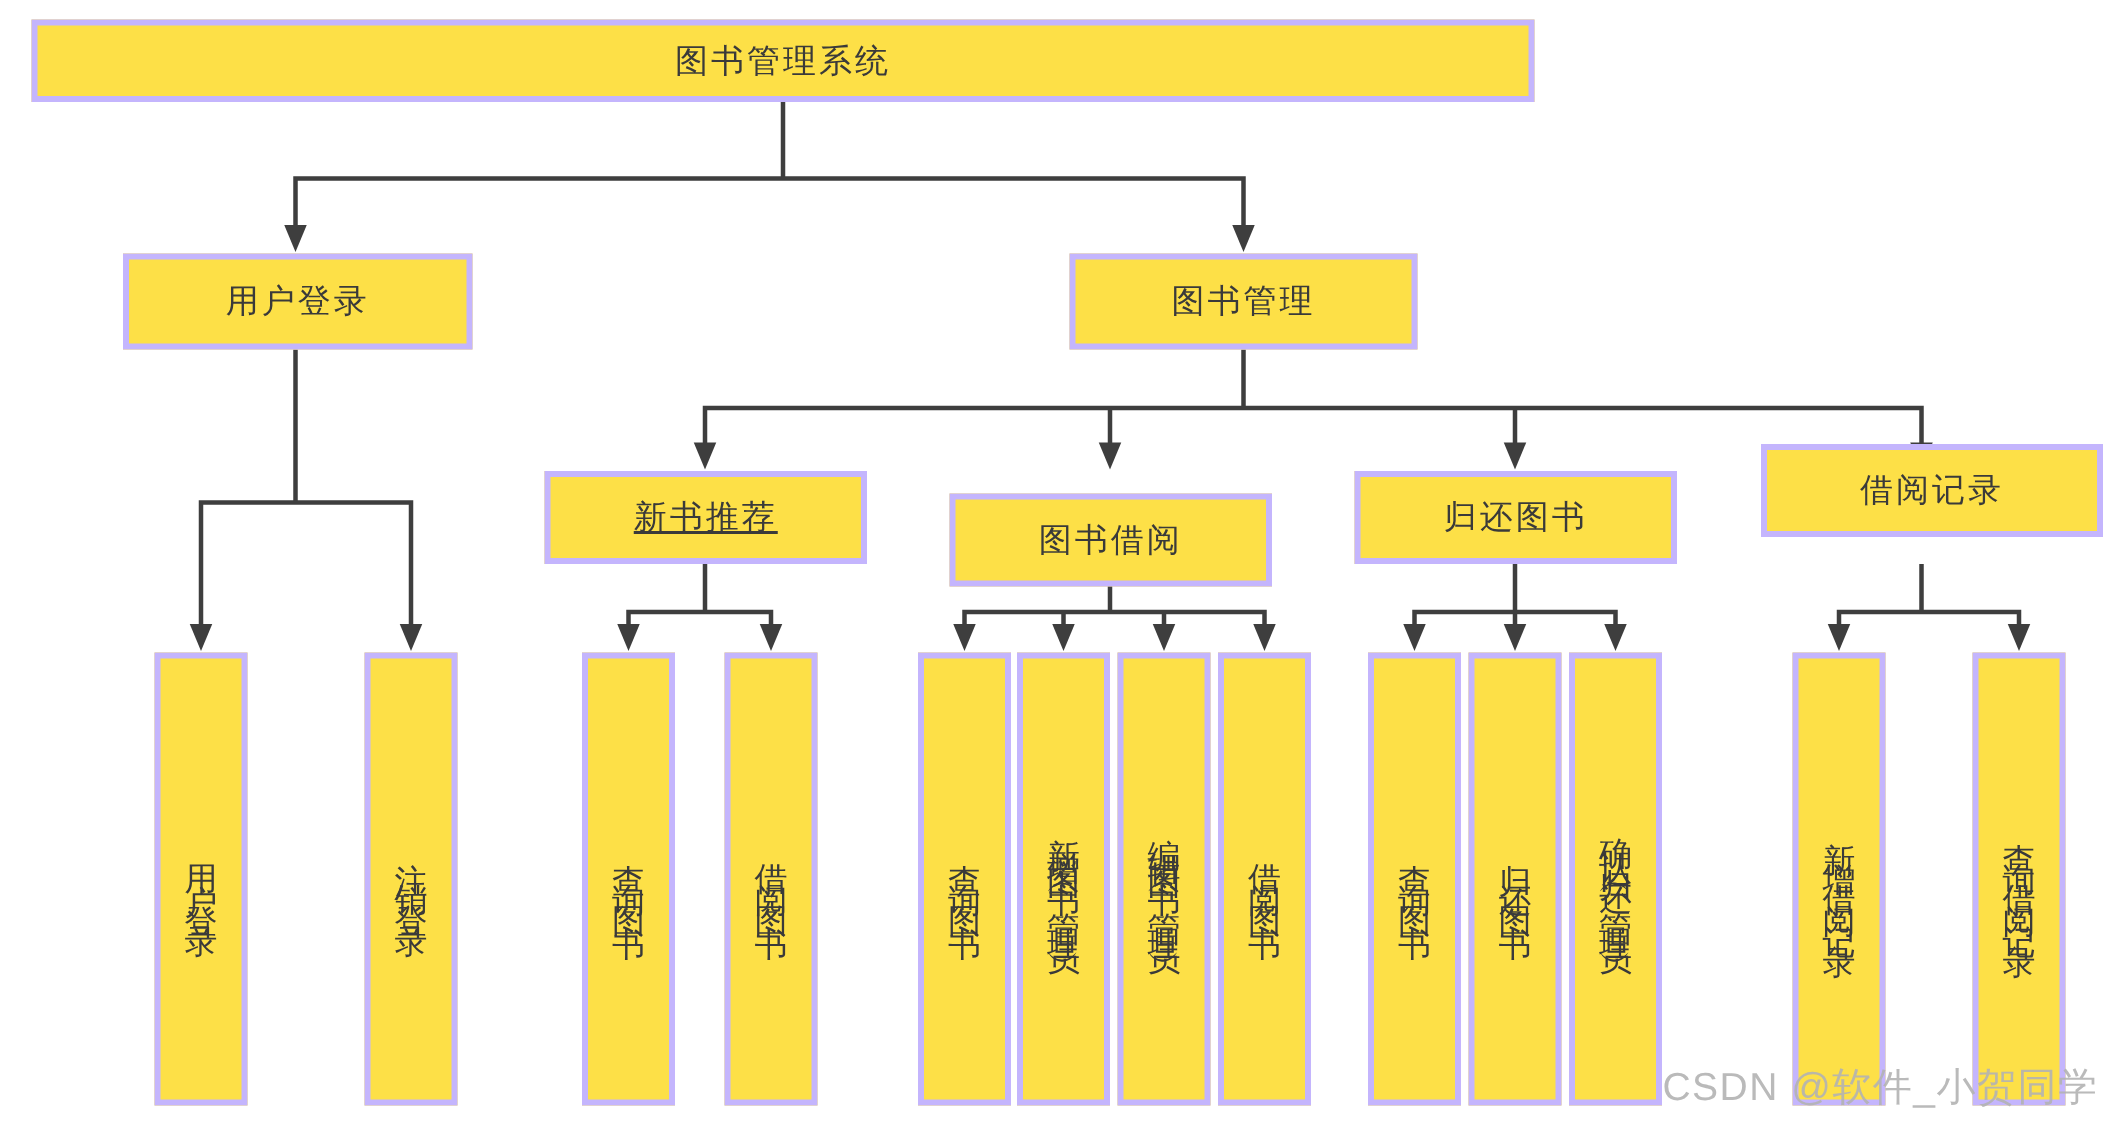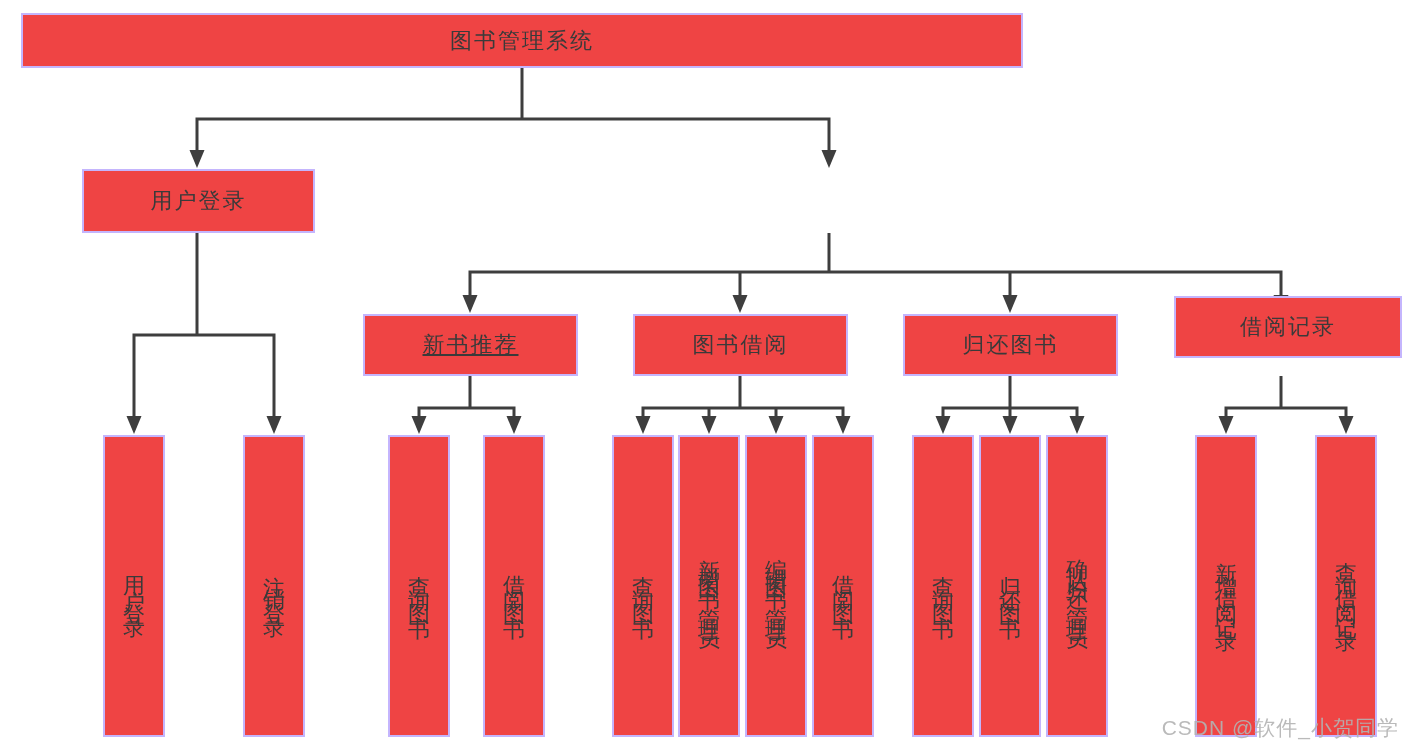--- a/index.html
+++ b/index.html
@@ -18,22 +18,22 @@
   svg.connectors {
     position: absolute;
     left: 0; top: 0;
     width: 1405px;
     height: 747px;
     pointer-events: none;
   }
   .box {
     position: absolute;
     box-sizing: border-box;
-    background: #ef4444;
-    border: 2px solid #c4b5fd;
+    background: #fde047;
+    border: 4px solid #c4b5fd;
     display: flex;
     align-items: center;
     justify-content: center;
     font-size: 22px;
     color: #3a3a3a;
     letter-spacing: 2px;
     text-align: center;
     line-height: 1;
   }
   
@@ -42,21 +42,21 @@
     text-orientation: mixed;
     letter-spacing: 14px;
   }
   .box.v.long {
     letter-spacing: 10px;
   }
   .watermark {
     position: absolute;
     right: 6px;
     bottom: 5px;
-    font-size: 21px;
+    font-size: 26px;
     color: #b3b3b3;
     letter-spacing: 1px;
     opacity: 0.9;
     z-index: 5;
     white-space: nowrap;
   }
 </style>
 </head>
 <body>
 
@@ -100,23 +100,24 @@
       <polygon points="1002.5,416 1017.5,416 1010,434"></polygon>
       <polygon points="1069.5,416 1084.5,416 1077,434"></polygon>
       <polygon points="1218.5,416 1233.5,416 1226,434"></polygon>
       <polygon points="1338.5,416 1353.5,416 1346,434"></polygon>
     </g>
   </svg>
 
   <div class="box" style="left:21px; top:13px; width:1002px; height:55px;">图书管理系统</div>
 
   <div class="box" style="left:82px; top:169px; width:233px; height:64px;">用户登录</div>
+  <div class="box" style="left:713px; top:169px; width:232px; height:64px;">图书管理</div>
 
   <div class="box" style="left:363px; top:314px; width:215px; height:62px;text-decoration:underline;">新书推荐</div>
-  <div class="box" style="left:633px; top:314px; width:215px; height:62px;">图书借阅</div>
+  <div class="box" style="left:633px; top:329px; width:215px; height:62px;">图书借阅</div>
   <div class="box" style="left:903px; top:314px; width:215px; height:62px;">归还图书</div>
   <div class="box" style="left:1174px; top:296px; width:228px; height:62px;">借阅记录</div>
 
   <div class="box v" style="left:103px; top:435px; width:62px; height:302px;">用户登录</div>
   <div class="box v" style="left:243px; top:435px; width:62px; height:302px;">注销登录</div>
 
   <div class="box v" style="left:388px; top:435px; width:62px; height:302px;">查询图书</div>
   <div class="box v" style="left:483px; top:435px; width:62px; height:302px;">借阅图书</div>
 
   <div class="box v" style="left:612px; top:435px; width:62px; height:302px;">查询图书</div>

